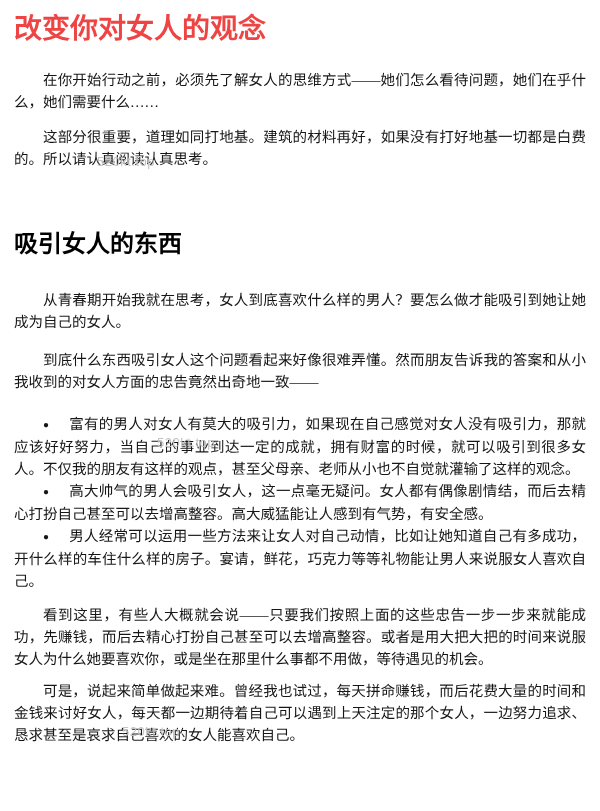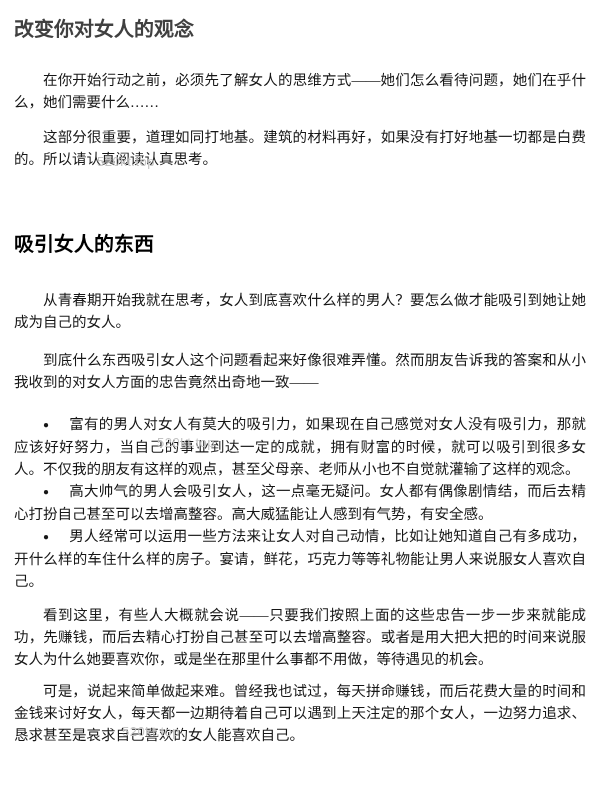--- a/index.html
+++ b/index.html
@@ -11,30 +11,30 @@
     height: 811px;
     background: #ffffff;
     overflow: hidden;
     font-family: "Liberation Serif", "DejaVu Serif", serif;
     color: #161616;
   }
 
   .content { padding: 0 14px; }
 
   .doc-title {
-    font-size: 20px;
+    font-size: 28px;
     line-height: 38px;
     font-weight: 700;
-    color: #404040;
+    color: #ef4444;
     margin: 10px 0 0 0;
     letter-spacing: 0px;
   }
 
   .section-heading {
-    font-size: 20px;
+    font-size: 24px;
     line-height: 26px;
     font-weight: 700;
     color: #000000;
     margin: 61px 0 0 0;
   }
 
   .para {
     font-size: 14.5px;
     line-height: 22px;
     margin: 0;

